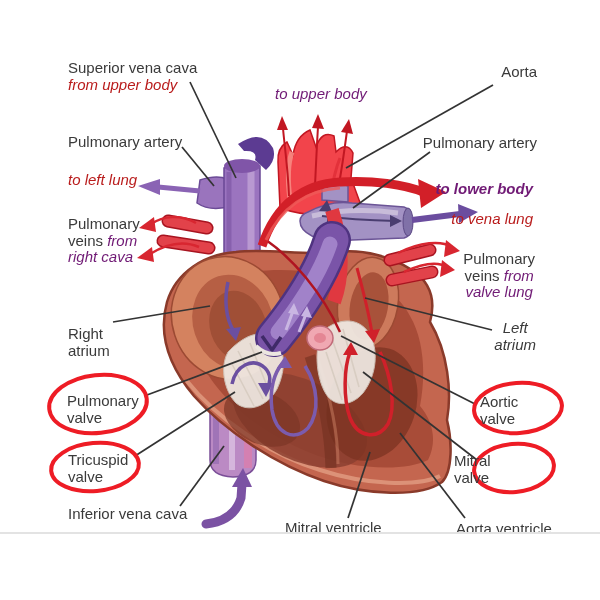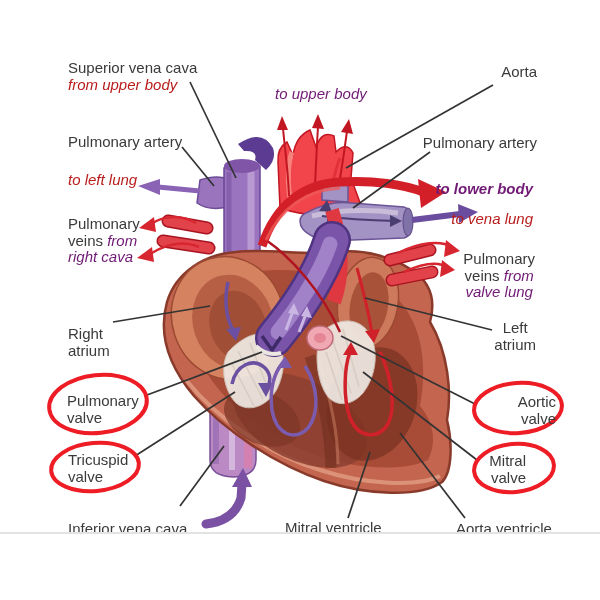--- a/index.html
+++ b/index.html
@@ -2,21 +2,21 @@
 <html><head>
 <meta charset="utf-8">
 <style>
   html,body{margin:0;padding:0;background:#ffffff;}
   #stage{position:relative;width:600px;height:534px;background:#ffffff;overflow:hidden;
          font-family:"Liberation Sans",sans-serif;}
   #art{position:absolute;left:0;top:0;}
   .lbl{position:absolute;font-size:15px;line-height:16.5px;color:#3a3a3a;white-space:nowrap;}
   .lbl div{white-space:nowrap;}
   .ra{text-align:center;}
-  .ctr{text-align:right;}
+  .ctr{text-align:left;}
   .itp{color:#b91c1c;font-style:italic;}
   .itr{color:#701a75;font-style:italic;}
   .edge-strip{position:absolute;left:0;bottom:0;width:600px;height:2px;background:#e3e3e3;}
 </style>
 </head>
 <body>
 
 <div id="stage">
 
   <svg id="art" width="600" height="600" viewBox="0 0 600 600">
@@ -226,21 +226,21 @@
     <div>Pulmonary</div>
     <div><span>veins </span><span class="itr">from</span></div>
     <div class="itr">valve lung</div>
   </div>
 
   <div class="lbl" style="left:68px;top:318px;margin-top:8px;">
     <div>Right</div>
     <div>atrium</div>
   </div>
 
-  <div class="lbl ra" style="right:64px;top:320px;">
+  <div class="lbl ra" style="right:64px;top:320px;font-style:italic;">
     <div>Left</div>
     <div>atrium</div>
   </div>
 
   <div class="lbl" style="left:67px;top:393px;">
     <div>Pulmonary</div>
     <div>valve</div>
   </div>
 
   <div class="lbl" style="left:68px;top:452px;">
@@ -251,21 +251,21 @@
   <div class="lbl ctr" style="left:480px;top:394px;width:76px;">
     <div>Aortic</div>
     <div>valve</div>
   </div>
 
   <div class="lbl ctr" style="left:454px;top:453px;width:72px;">
     <div>Mitral</div>
     <div>valve</div>
   </div>
 
-  <div class="lbl" style="left:68px;top:506px;margin-top:15px;">
+  <div class="lbl" style="left:68px;top:506px;">
     <div>Inferior vena cava</div>
   </div>
 
   <div class="lbl" style="left:285px;top:520px;">Mitral ventricle</div>
 
   <div class="lbl" style="left:456px;top:521px;">Aorta ventricle</div>
 
   <div class="edge-strip"></div>
 </div>
 

